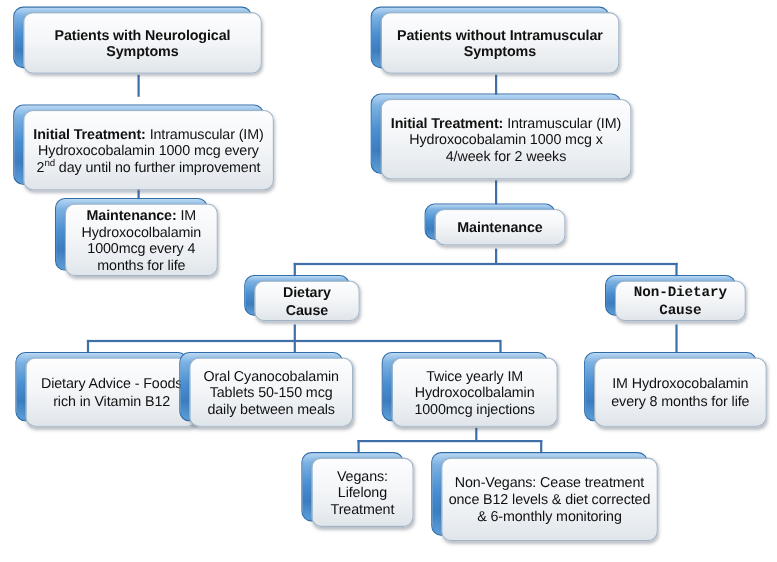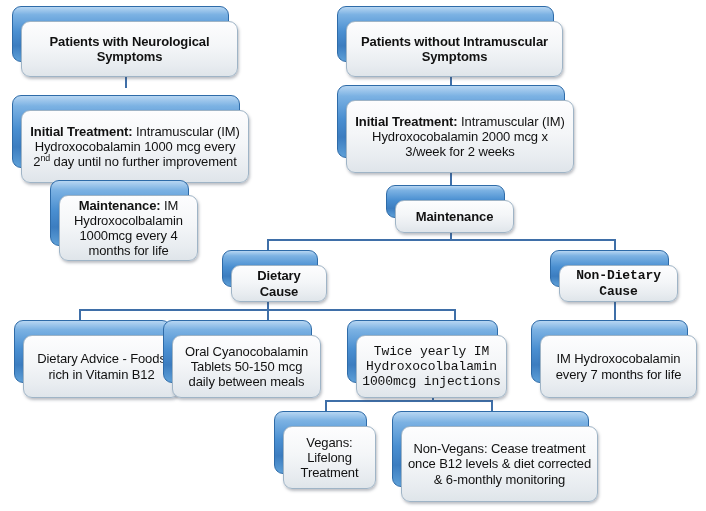--- a/index.html
+++ b/index.html
@@ -47,21 +47,21 @@
         #4a8fd1 46%,
         #3c7dc0 72%,
         #5ea0d8 100%);
     border: 1px solid #2e6ba8;
     box-sizing: border-box;
   }
   
   .node .face {
     position: absolute;
     left: 9px;
-    top: 15px;
+    top: 5px;
     width: calc(100% - 9px);
     height: calc(100% - 9px);
     border-radius: 9px;
     background: linear-gradient(to bottom,
         #fdfdfe 0%,
         #f4f6f8 45%,
         #e8ecf0 80%,
         #dfe5ea 100%);
     border: 1px solid #9fb4c6;
     box-sizing: border-box;
@@ -135,21 +135,21 @@
   <div class="node" style="left:12px; top:85px; width:237px; height:82px;margin-top:10px;">
     <div class="plate"></div>
     <div class="face">
       <div class="txt"><b>Initial Treatment:</b><span> Intramuscular (IM) Hydroxocobalamin 1000 mcg every 2</span><sup>nd</sup><span> day until no further improvement</span></div>
     </div>
   </div>
 
   <div class="node" style="left:337px; top:85px; width:237px; height:82px;">
     <div class="plate"></div>
     <div class="face">
-      <div class="txt"><b>Initial Treatment:</b><span> Intramuscular (IM) Hydroxocobalamin 2000 mcg x 3/week for 2 weeks</span></div>
+      <div class="txt"><b>Initial Treatment:</b><span> Intramuscular (IM) Hydroxocobalamin 1000 mcg x 4/week for 2 weeks</span></div>
     </div>
   </div>
 
   <div class="node" style="left:50px; top:180px; width:148px; height:75px;">
     <div class="plate"></div>
     <div class="face">
       <div class="txt"><b>Maintenance:</b><span> IM Hydroxocolbalamin 1000mcg every 4 months for life</span></div>
     </div>
   </div>
 
@@ -181,31 +181,31 @@
     </div>
   </div>
 
   <div class="node" style="left:163px; top:320px; width:158px; height:72px;">
     <div class="plate"></div>
     <div class="face">
       <div class="txt">Oral Cyanocobalamin Tablets 50-150 mcg daily between meals</div>
     </div>
   </div>
 
-  <div class="node" style="left:347px; top:320px; width:160px; height:72px;font-family:Liberation Mono, monospace;">
+  <div class="node" style="left:347px; top:320px; width:160px; height:72px;">
     <div class="plate"></div>
     <div class="face">
       <div class="txt">Twice yearly IM Hydroxocolbalamin 1000mcg injections</div>
     </div>
   </div>
 
   <div class="node" style="left:531px; top:320px; width:166px; height:72px;">
     <div class="plate"></div>
     <div class="face">
-      <div class="txt">IM Hydroxocobalamin every 7 months  for life</div>
+      <div class="txt">IM Hydroxocobalamin every 8 months  for life</div>
     </div>
   </div>
 
   <div class="node" style="left:274px; top:411px; width:102px; height:72px;">
     <div class="plate"></div>
     <div class="face">
       <div class="txt">Vegans: Lifelong Treatment</div>
     </div>
   </div>
 

